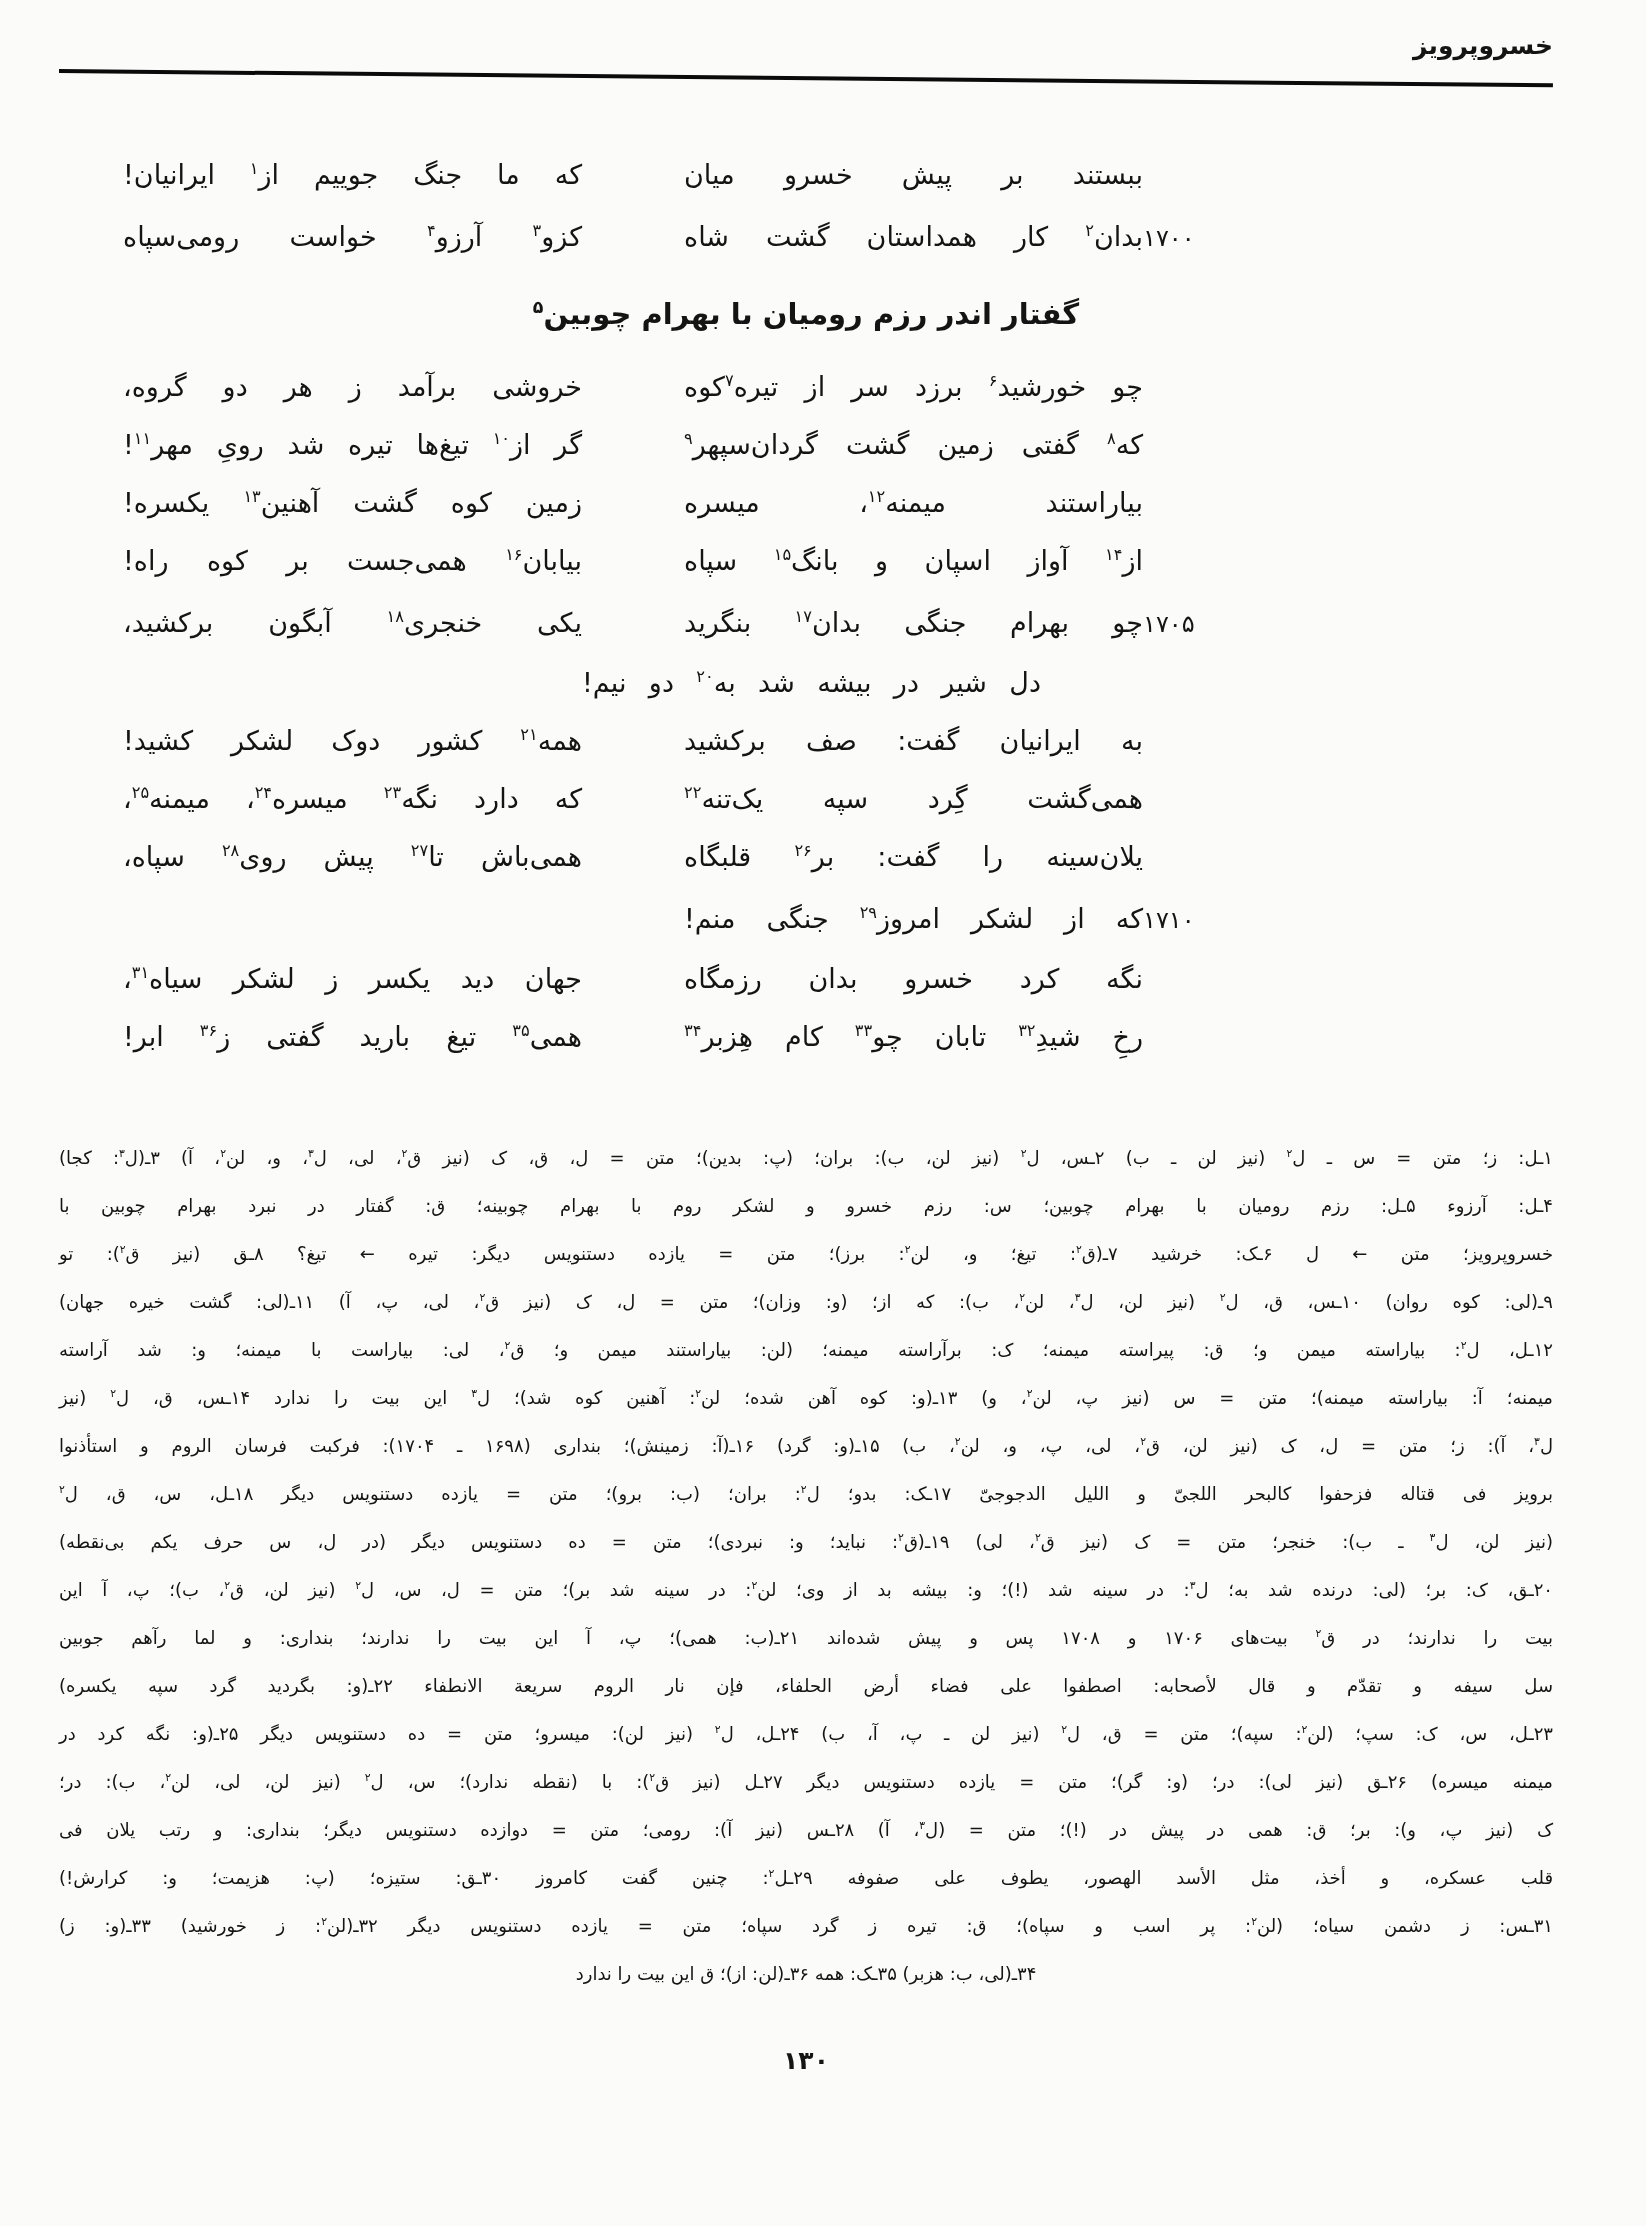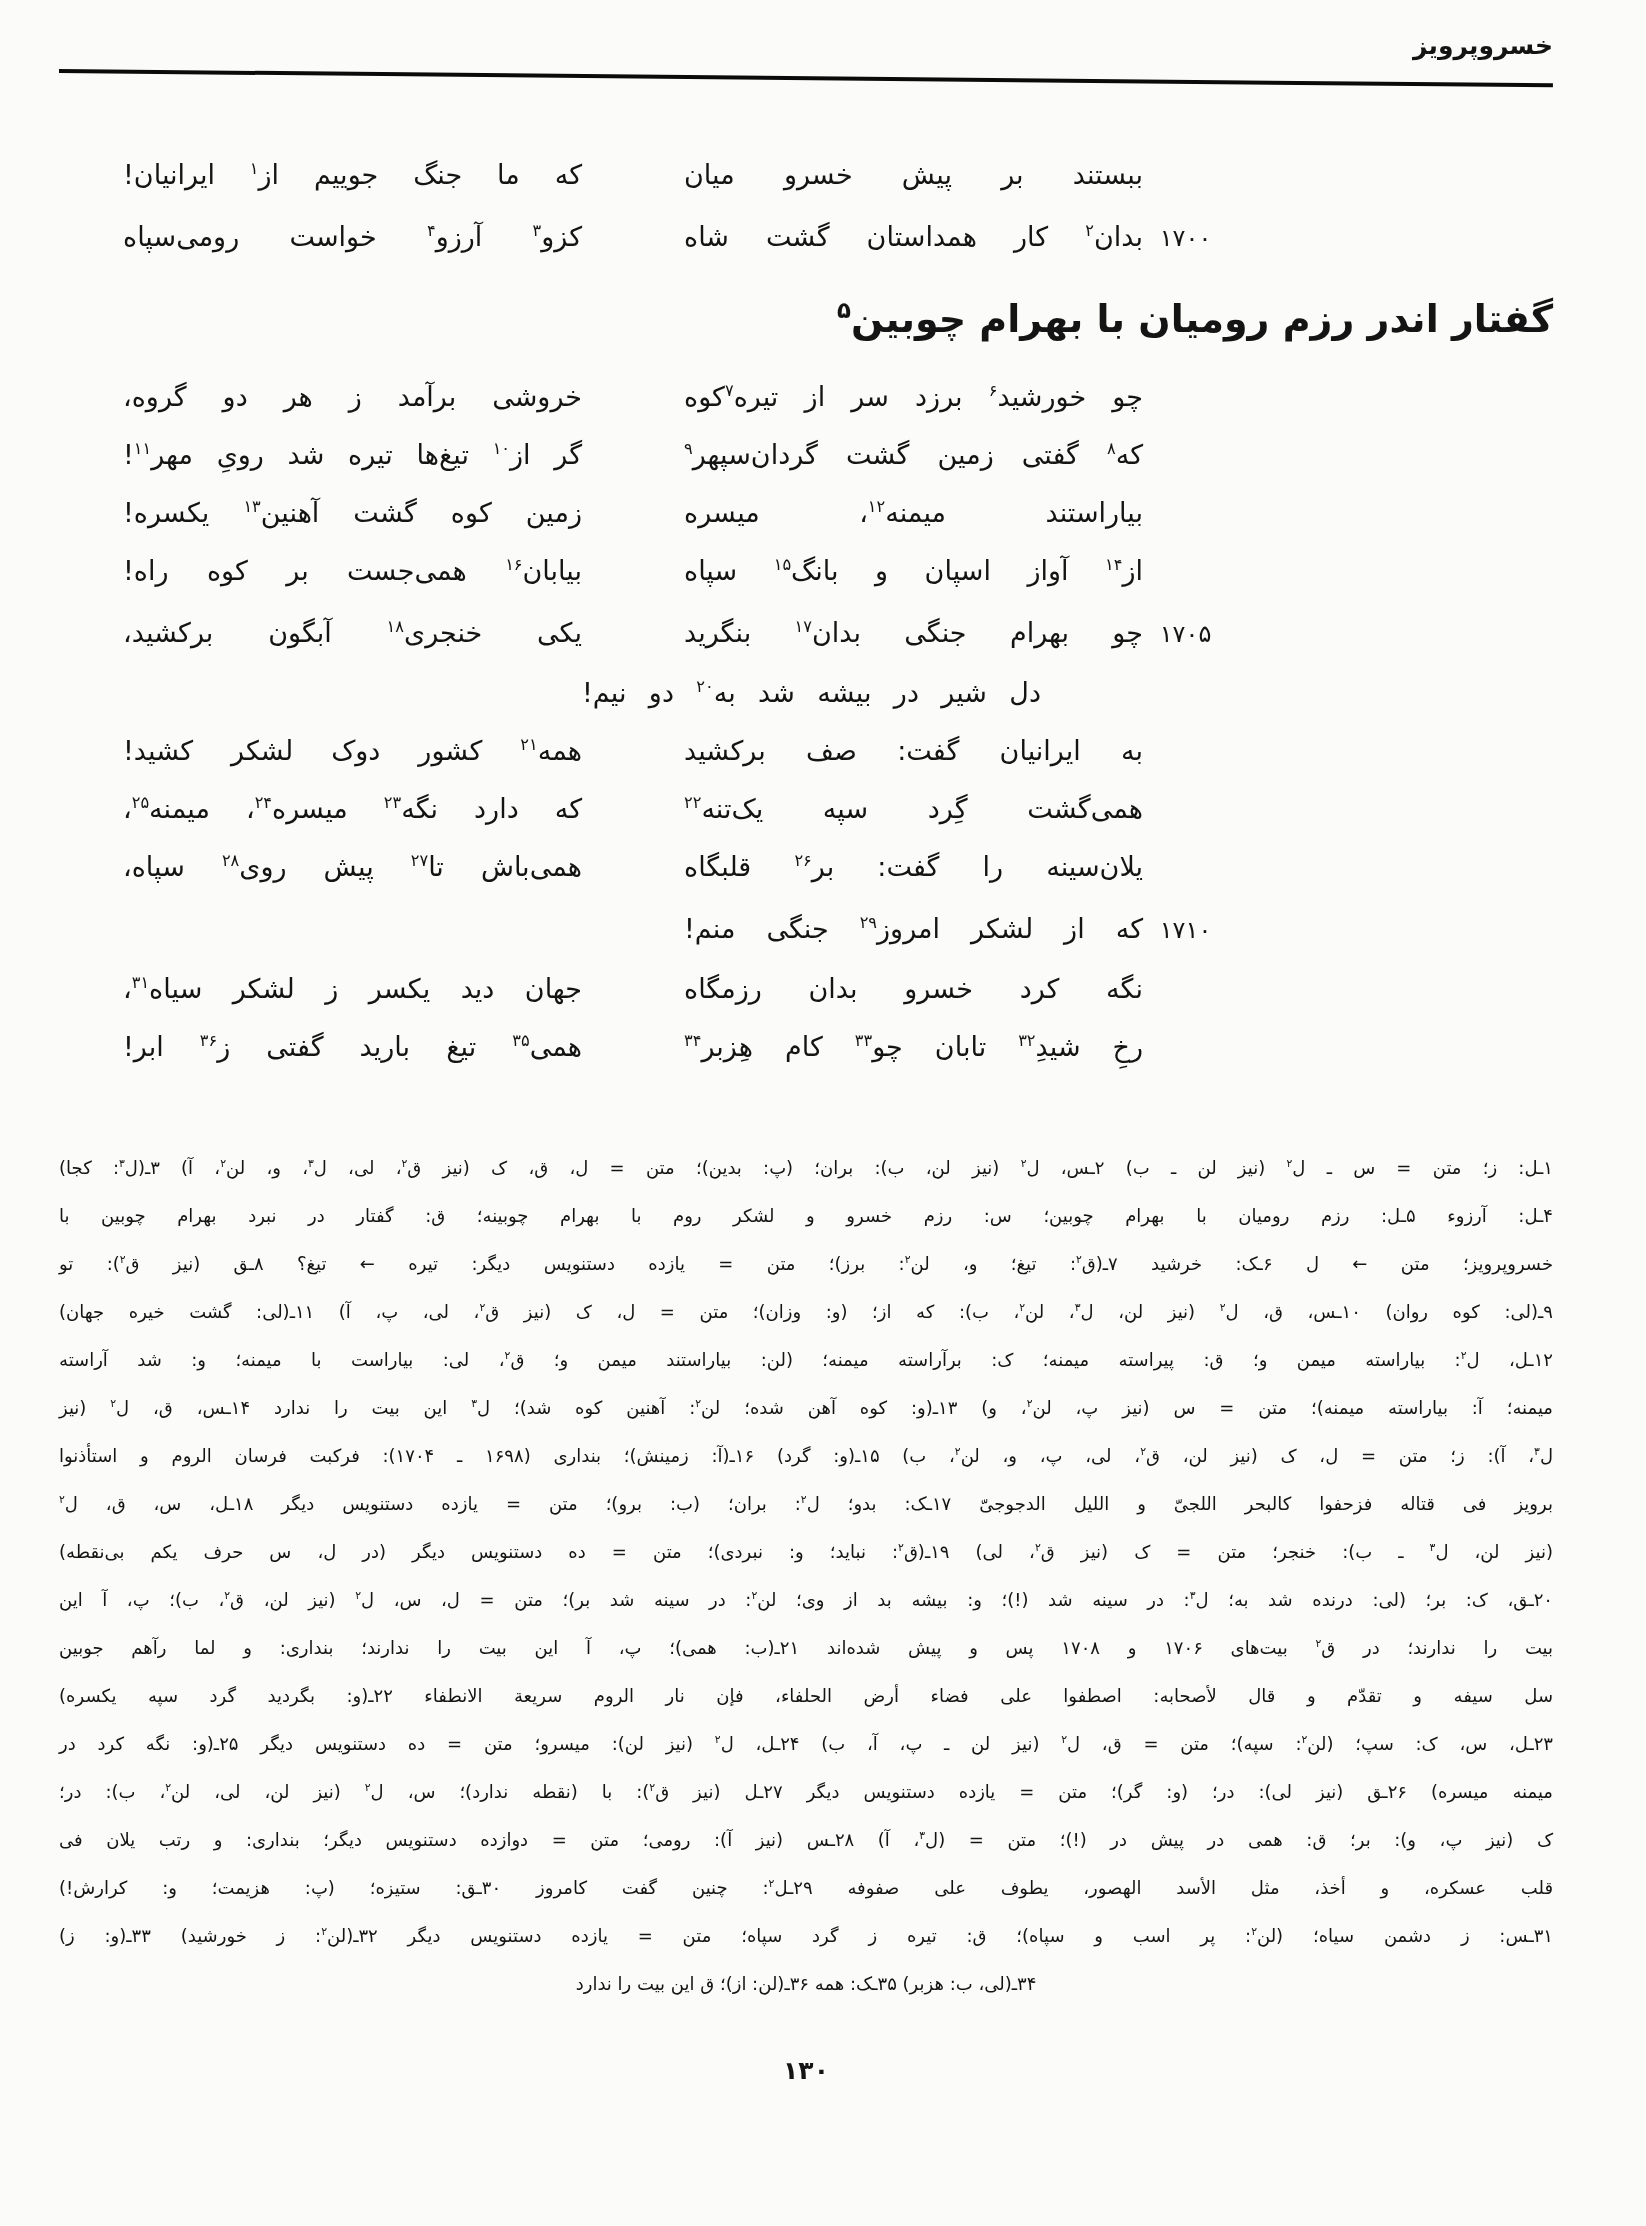--- a/index.html
+++ b/index.html
@@ -20,32 +20,32 @@
     transform:rotate(0.55deg);transform-origin:left center;
   }
   
   .poem{margin:0 325px 0 92px;direction:rtl;}
   .poem.opening{margin-top:85px;}
   .poem.main{margin-top:5.5px;}
   .verse-row{
     display:flex;direction:rtl;align-items:baseline;
     font-size:27px;line-height:33px;margin-bottom:25px;
   }
-  .vnum{flex:none;width:85px;font-size:24px;text-align:center;white-space:nowrap;margin-top:6px;}
+  .vnum{flex:none;width:85px;font-size:24px;text-align:left;white-space:nowrap;margin-top:6px;}
   .hemi{
     flex:none;width:459px;
     text-align:justify;text-align-last:justify;
     white-space:normal;
   }
   .hemi.left{margin-right:102px;}
   sup{font-size:0.60em;line-height:0;}
   
   .section-heading{
-    direction:rtl;
-    font-size:38px;font-weight:bold;
+    direction:rtl;text-align:center;
+    font-size:29px;font-weight:bold;
     margin:42px 0 39px 0;
   }
   
   .footnotes{
     direction:rtl;margin-top:81px;
     font-size:18px;line-height:48px;
     text-align:justify;
   }
   .fn-line{text-align:justify;text-align-last:justify;}
   .fn-line.centered{text-align:center;text-align-last:center;}

